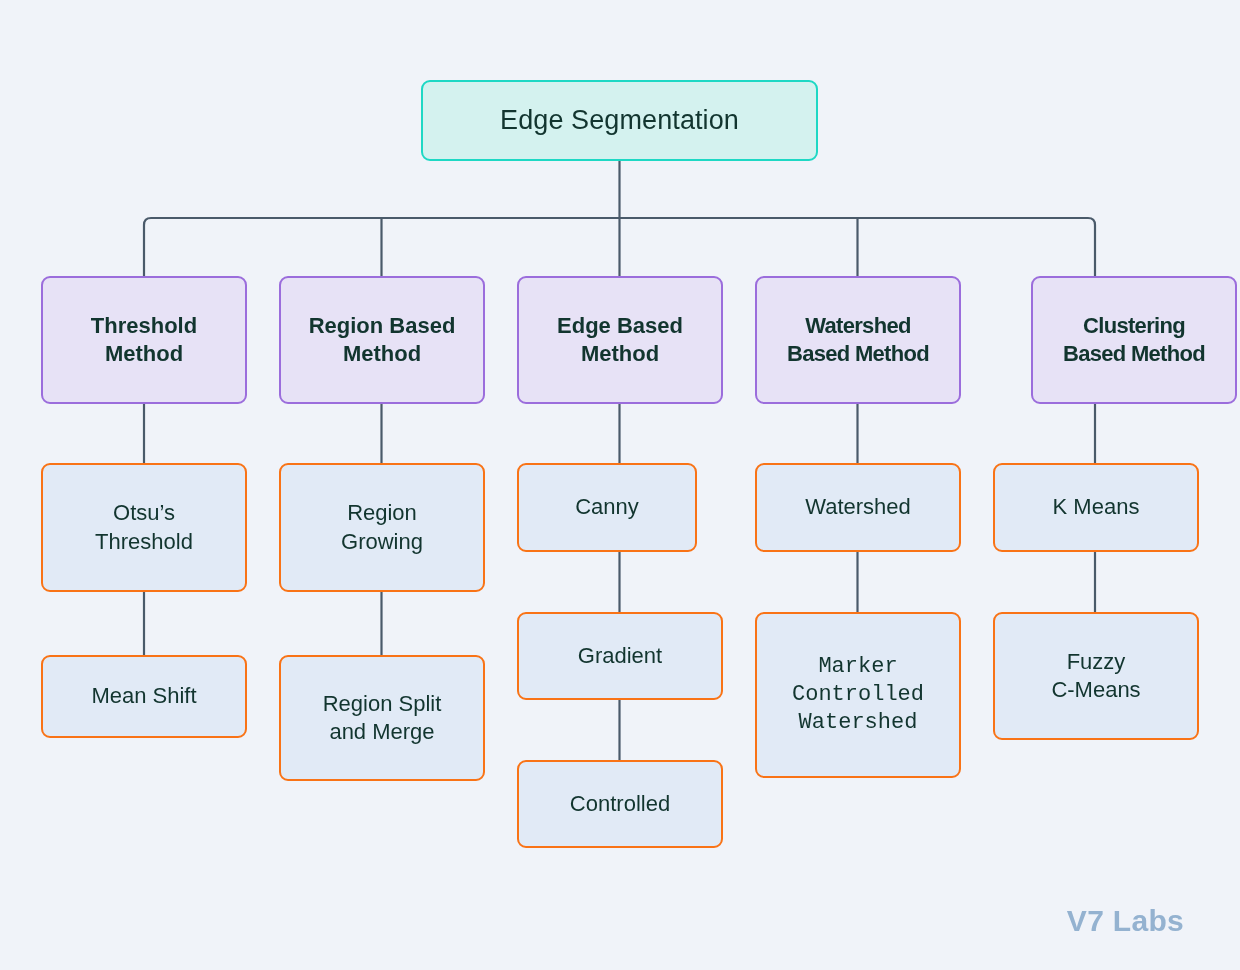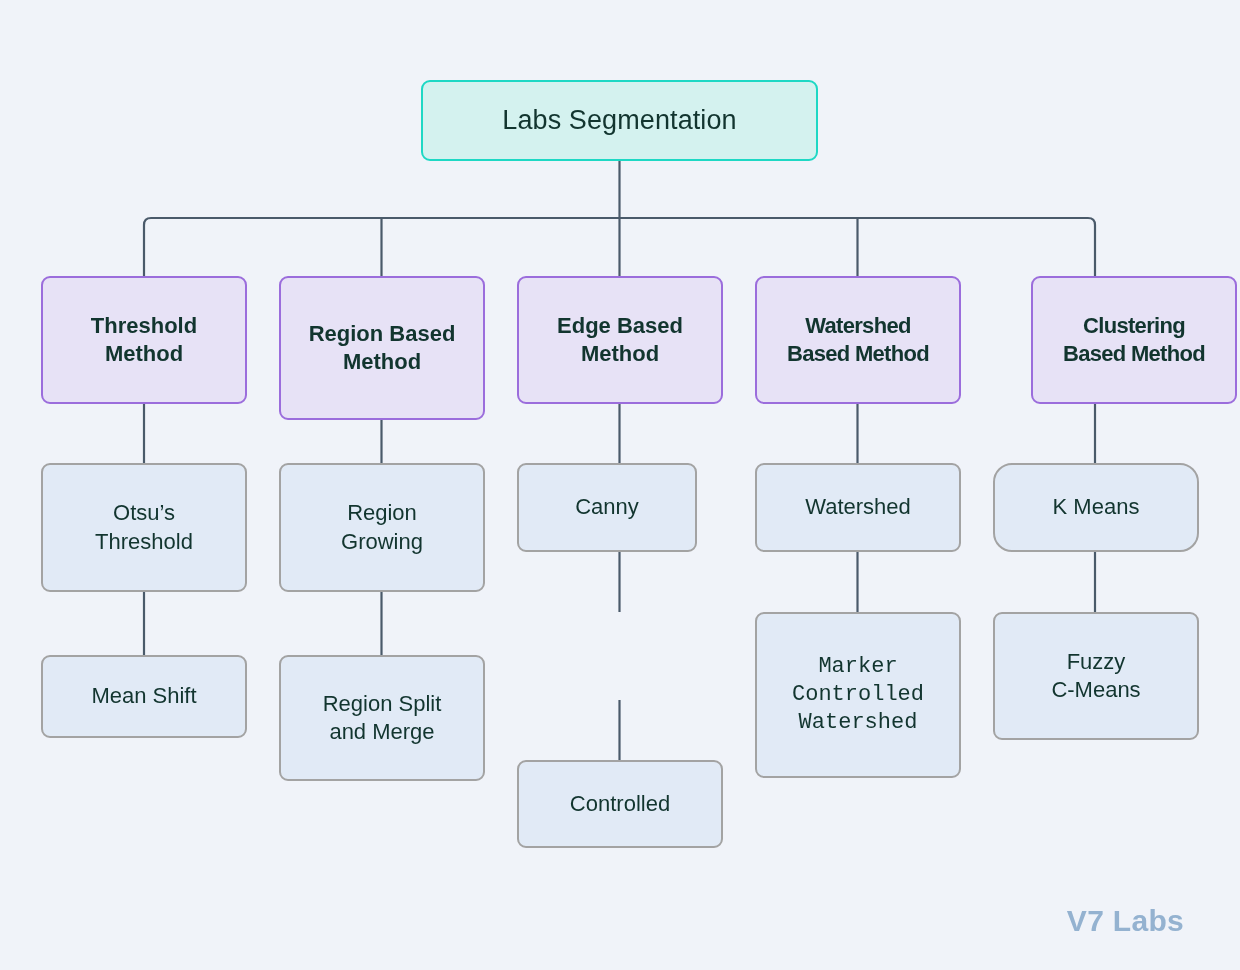--- a/index.html
+++ b/index.html
@@ -48,21 +48,21 @@
     letter-spacing: 0.1px;
   }
   .node.category {
     background: #e7e2f6;
     border: 2px solid #9b6ddc;
     font-size: 22px;
     font-weight: 700;
   }
   .node.leaf {
     background: #e1eaf6;
-    border: 2px solid #a3a3a3;
+    border: 2px solid #f97316;
     font-size: 22px;
     font-weight: 400;
   }
   .node.tight {
     letter-spacing: -0.7px;
   }
   .watermark {
     position: absolute;
     right: 56px;
     bottom: 32px;
@@ -97,26 +97,26 @@
 
       <path d="M 144 592 L 144 655"></path>
       <path d="M 381.5 592 L 381.5 655"></path>
       <path d="M 619.5 552 L 619.5 612"></path>
       <path d="M 619.5 700 L 619.5 760"></path>
       <path d="M 857.5 552 L 857.5 612"></path>
       <path d="M 1095 552 L 1095 612"></path>
     </g>
   </svg>
 
-  <div class="node root" style="left:421px; top:80px; width:397px; height:81px;">Labs Segmentation</div>
+  <div class="node root" style="left:421px; top:80px; width:397px; height:81px;">Edge Segmentation</div>
 
   <div class="node category" style="left:41px; top:276px; width:206px; height:128px;">Threshold
 Method</div>
 
-  <div class="node category" style="left:279px; top:276px; width:206px; height:144px;">Region Based
+  <div class="node category" style="left:279px; top:276px; width:206px; height:128px;">Region Based
 Method</div>
 
   <div class="node category" style="left:517px; top:276px; width:206px; height:128px;">Edge Based
 Method</div>
 
   <div class="node category tight" style="left:755px; top:276px; width:206px; height:128px;">Watershed
 Based Method</div>
 
   <div class="node category tight" style="left:1031px; top:276px; width:206px; height:128px;">Clustering
 Based Method</div>
@@ -127,29 +127,30 @@
   <div class="node leaf" style="left:279px; top:463px; width:206px; height:129px;">Region
 Growing</div>
 
   <div class="node leaf" style="left:41px; top:655px; width:206px; height:83px;">Mean Shift</div>
 
   <div class="node leaf" style="left:279px; top:655px; width:206px; height:126px;">Region Split
 and Merge</div>
 
   <div class="node leaf" style="left:517px; top:463px; width:180px; height:89px;">Canny</div>
 
+  <div class="node leaf" style="left:517px; top:612px; width:206px; height:88px;">Gradient</div>
 
   <div class="node leaf" style="left:517px; top:760px; width:206px; height:88px;">Controlled</div>
 
   <div class="node leaf" style="left:755px; top:463px; width:206px; height:89px;">Watershed</div>
 
   <div class="node leaf" style="left:755px; top:612px; width:206px; height:166px;font-family:Liberation Mono, monospace;">Marker
 Controlled
 Watershed</div>
 
-  <div class="node leaf" style="left:993px; top:463px; width:206px; height:89px;border-radius:19px;">K Means</div>
+  <div class="node leaf" style="left:993px; top:463px; width:206px; height:89px;">K Means</div>
 
   <div class="node leaf" style="left:993px; top:612px; width:206px; height:128px;">Fuzzy
 C-Means</div>
 
   <div class="watermark">V7 Labs</div>
 
 </div>
 
 </body></html>

